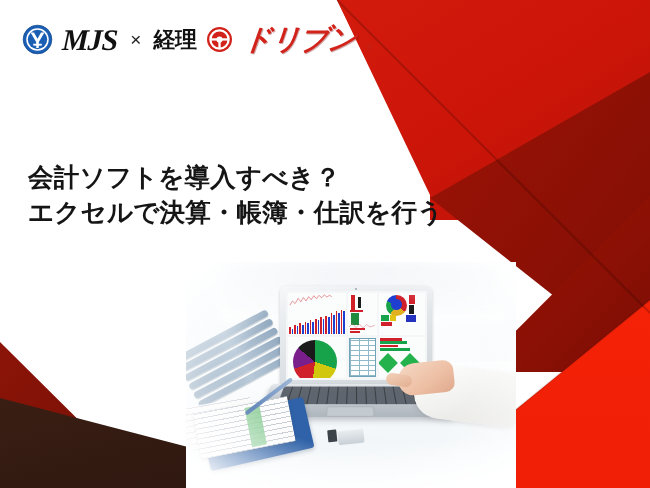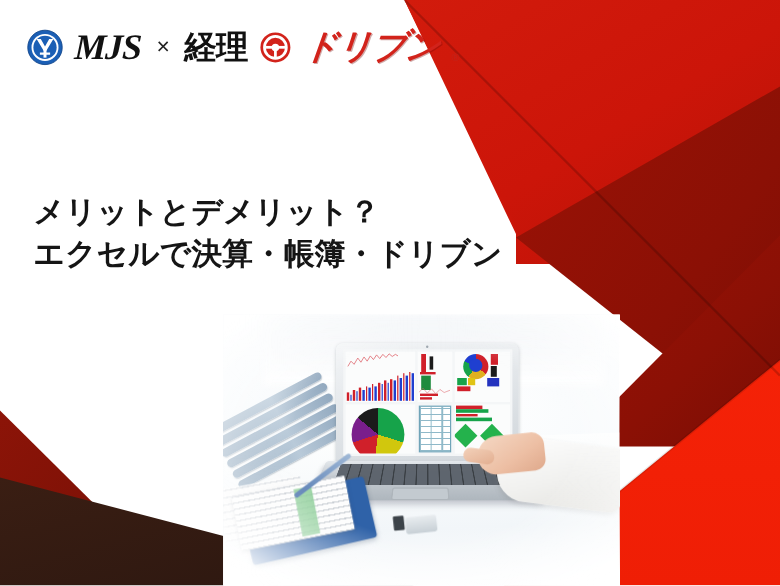--- a/index.html
+++ b/index.html
@@ -31,21 +31,21 @@
     font-weight:bold;font-size:30px;line-height:1;
     letter-spacing:-1px;color:#111111;
     font-style:italic;
     transform:skewX(-2deg);
   }
   #logo-x{
     font-size:19px;color:#222;font-weight:normal;
     margin:0 3px 0 4px;line-height:1;
   }
   #keiri-text{
-    font-size:27px;font-weight:bold;color:#111111;
+    font-size:22px;font-weight:bold;color:#111111;
     line-height:1;letter-spacing:-0.5px;
   }
   #wheel-mark{width:27px;height:27px;flex:0 0 auto;margin:0 1px;}
   #driven-text{
     font-size:29px;font-weight:bold;color:#D2231B;
     line-height:1;letter-spacing:-1.5px;
     font-style:italic;transform:skewX(-6deg);
     text-shadow:1px 1px 0 rgba(120,10,5,.35);
   }
   #driven-reg{
@@ -314,22 +314,22 @@
         <rect x="6" y="18.2" width="28" height="3.4" fill="#ffffff"></rect>
         <rect x="18.3" y="20" width="3.4" height="14" fill="#ffffff"></rect>
       </svg>
     </div>
 
     <div id="driven-text">ドリブン</div>
     <div id="driven-reg">®</div>
   </div>
 
   <div id="headline">
-    <div>メリットとデメリット？</div>
-    <div>エクセルで決算・帳簿・ドリブン</div>
+    <div>会計ソフトを導入すべき？</div>
+    <div>エクセルで決算・帳簿・仕訳を行う</div>
   </div>
 
   <div id="photo">
     <div class="desk"></div>
     <div class="bgblur"></div>
     <div class="table"></div>
 
     <div class="chair">
       <span style="top:0"></span>
         <span style="top:10px"></span>

